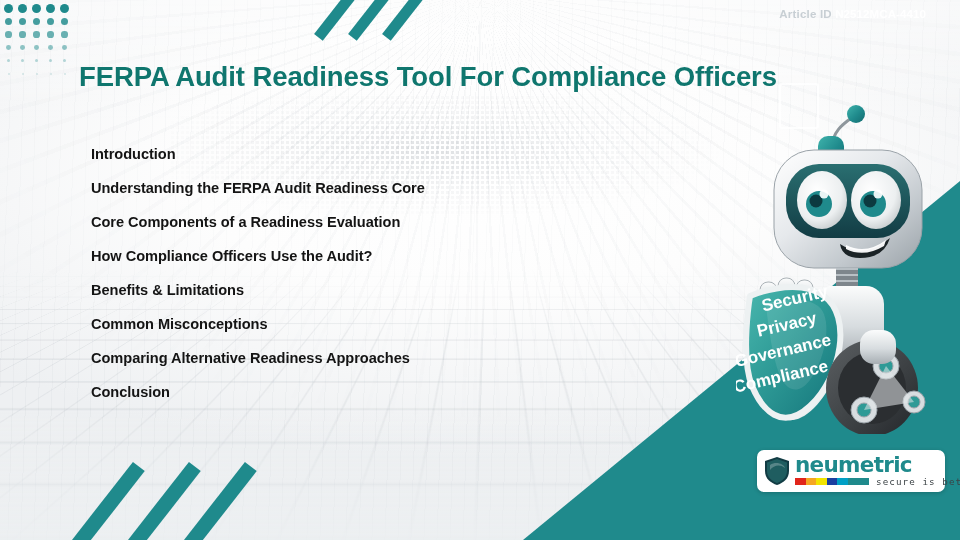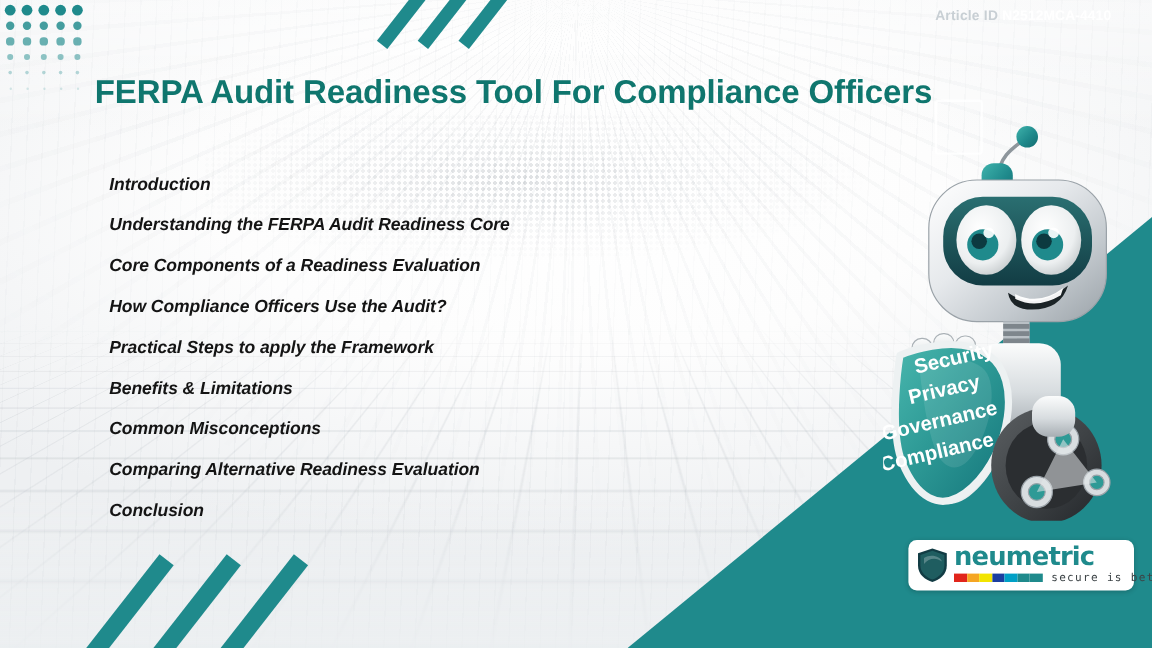--- a/index.html
+++ b/index.html
@@ -103,21 +103,21 @@
     font-family:"Liberation Sans", sans-serif;
   }
 
   
   .agenda{
     position:absolute;left:91px;top:137px;width:470px;
     list-style:none;margin:0;padding:0;
   }
   .agenda li{
     font-size:14.6px;font-weight:700;color:#141414;
-    line-height:34px;letter-spacing:-0.05px;white-space:nowrap;font-style:italic;
+    line-height:34px;letter-spacing:-0.05px;white-space:nowrap;
   }
 
   
   .robot{position:absolute;left:736px;top:104px;width:224px;height:330px;}
 
   
   .logo-card{
     position:absolute;left:757px;top:450px;width:188px;height:42px;
     background:#ffffff;border-radius:7px;
     box-shadow:0 1px 4px rgba(0,0,0,.20);
@@ -203,24 +203,23 @@
     <b>N2512MCA-4410</b>
   </div>
 
   <h1 class="slide-title" style="color: #0f766e;">FERPA Audit Readiness Tool For Compliance Officers</h1>
 
   <ul class="agenda" id="agendaList">
       <li>Introduction</li>
       <li>Understanding the FERPA Audit Readiness Core</li>
       <li>Core Components of a Readiness Evaluation</li>
       <li>How Compliance Officers Use the Audit?</li>
-      <li>Practical Steps to apply the Framework</li>
       <li>Benefits &amp; Limitations</li>
       <li>Common Misconceptions</li>
-      <li>Comparing Alternative Readiness Evaluation</li>
+      <li>Comparing Alternative Readiness Approaches</li>
       <li>Conclusion</li>
     </ul>
 
   <div class="robot">
     <svg viewBox="0 0 224 330" width="224" height="330">
       <defs>
         <linearGradient id="metal" x1="0" y1="0" x2="1" y2="1">
           <stop offset="0%" stop-color="#ffffff"></stop>
           <stop offset="40%" stop-color="#e6e9ec"></stop>
           <stop offset="70%" stop-color="#c3c9ce"></stop>

